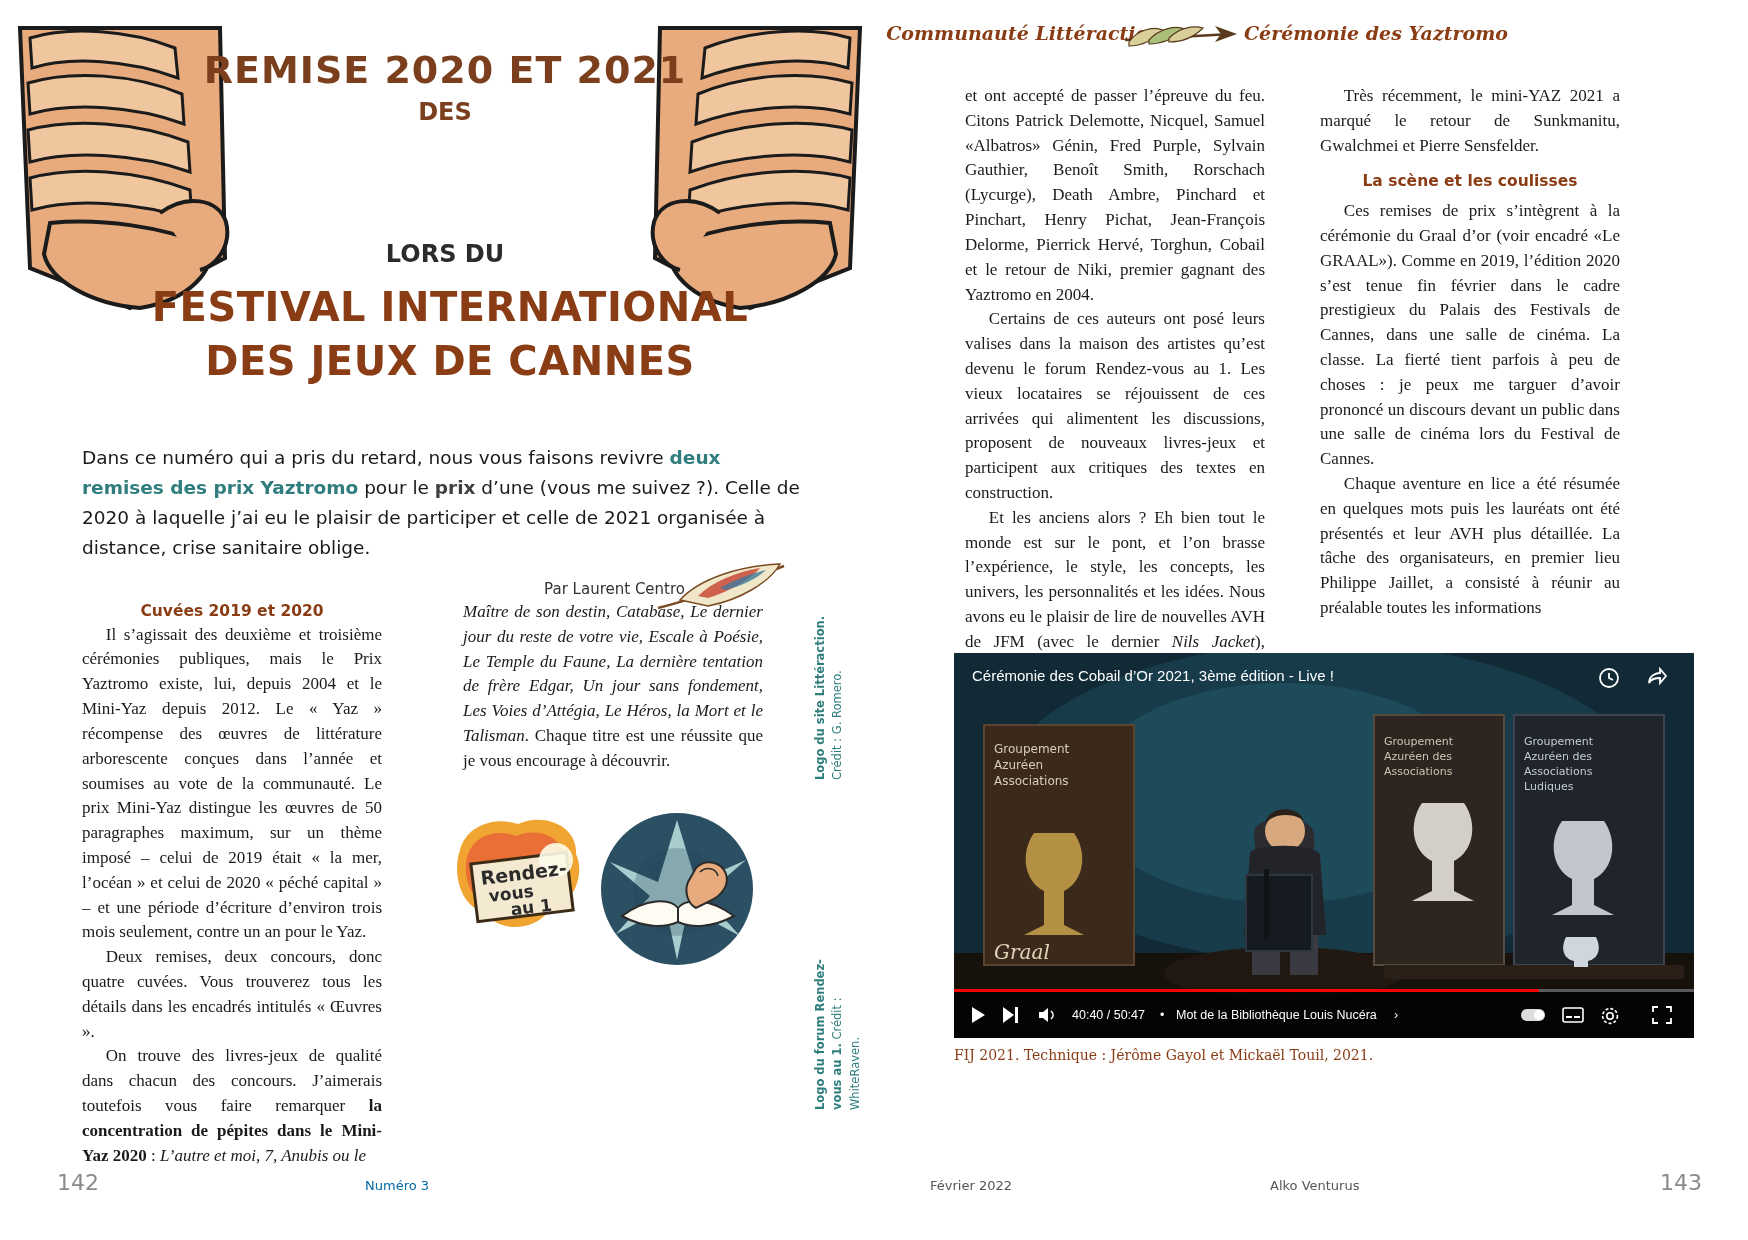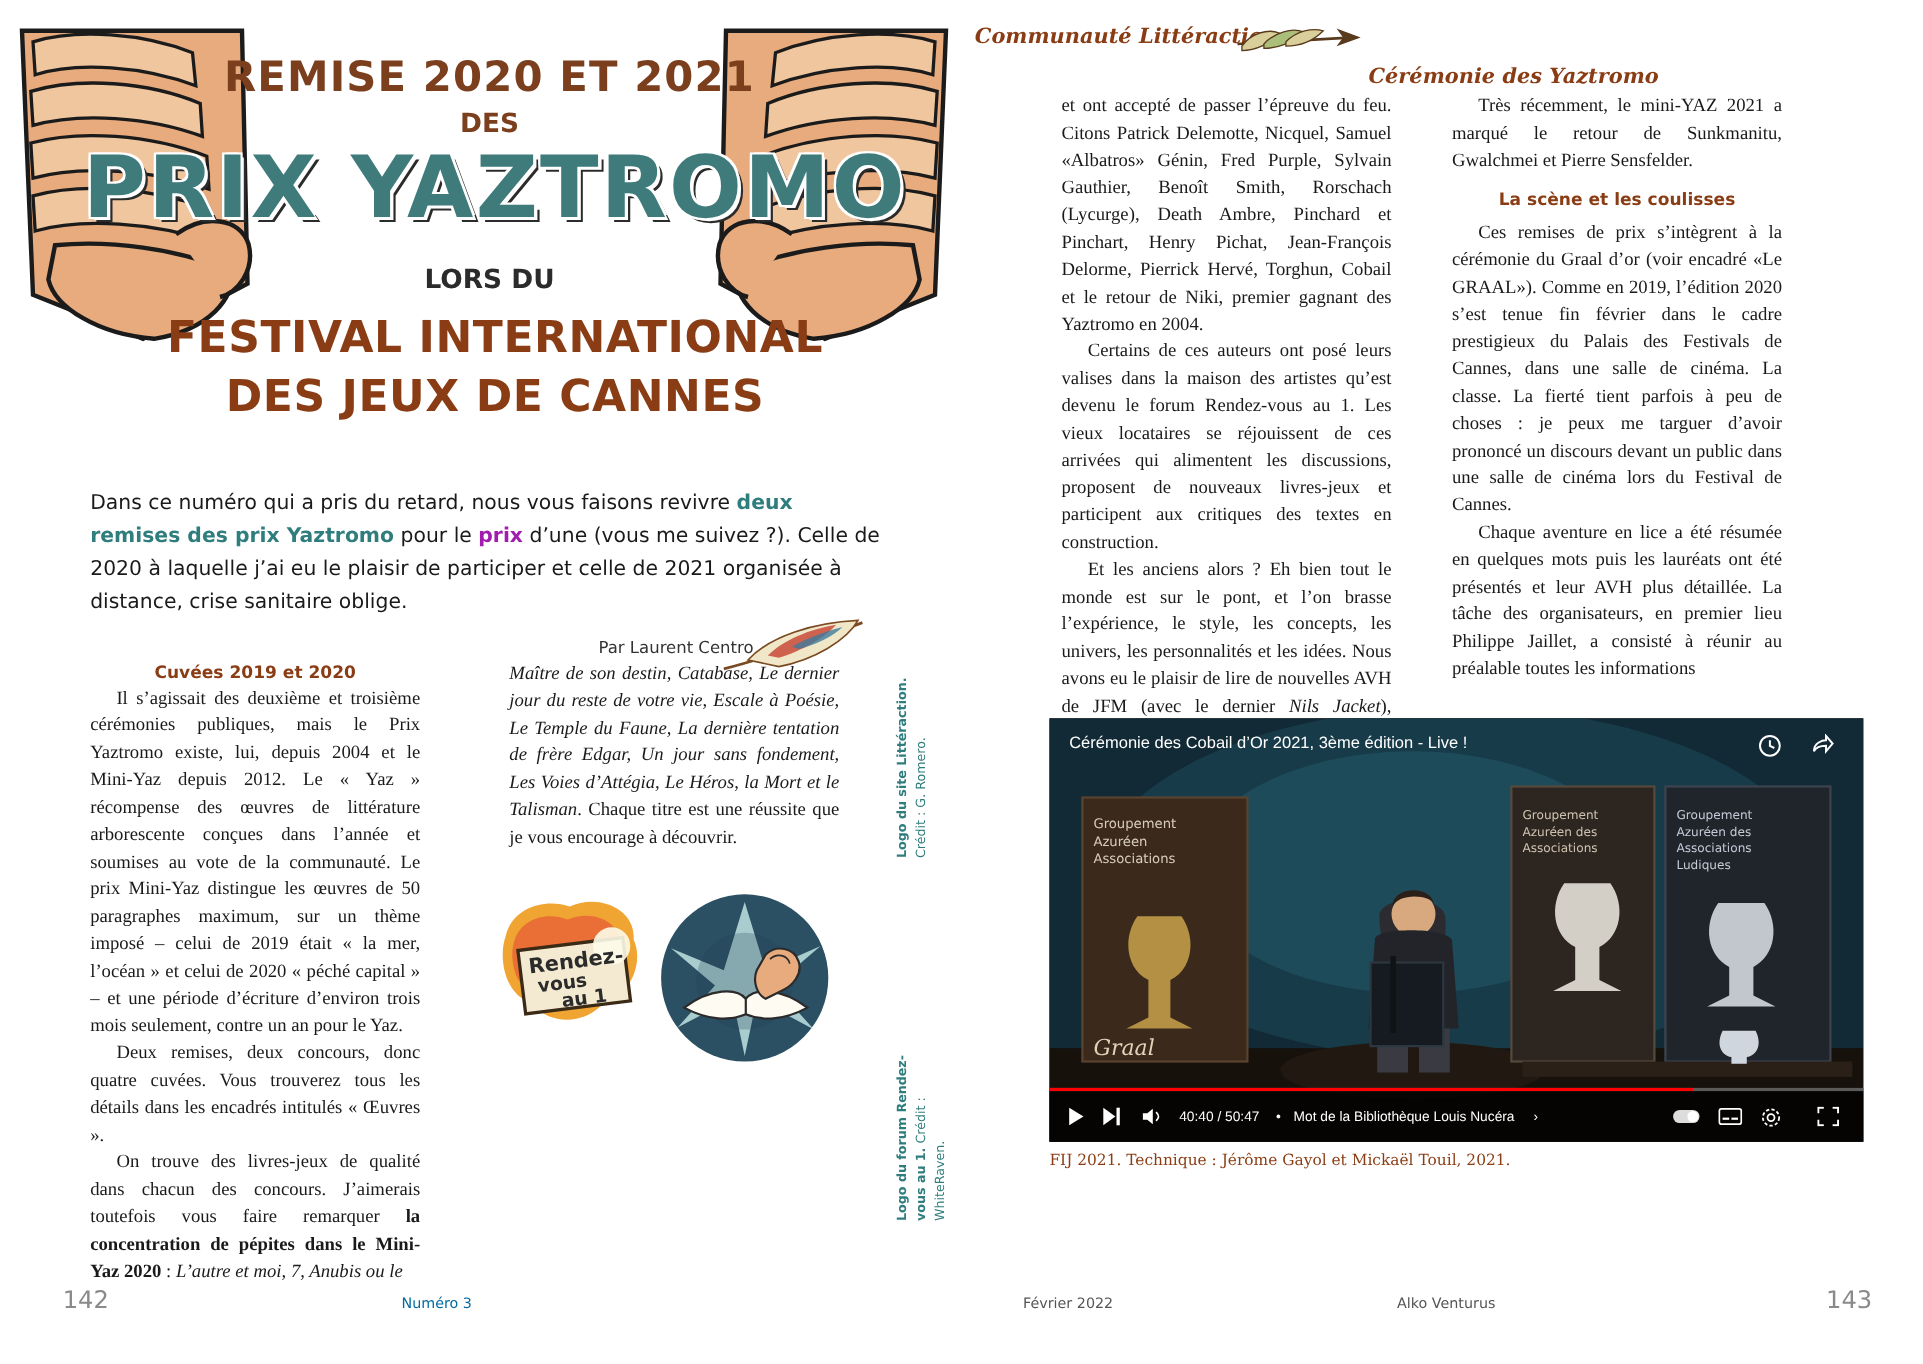--- a/index.html
+++ b/index.html
@@ -52,21 +52,21 @@
     font-family:"DejaVu Sans", sans-serif; font-weight:bold; font-size:40px;
     line-height:1.35; color:#8a3d14; letter-spacing:0.5px;
   }
 
   .chapeau {
     position:absolute; left:82px; top:443px; width:722px;
     font-family:"DejaVu Sans", sans-serif;
     font-size:18.5px; line-height:1.62; color:#1a1a1a;
   }
   .chapeau .teal { color:#2f7d7d; font-weight:bold; }
-  .chapeau .brown { color:#a21caf; font-weight:bold; }
+  .chapeau .brown { color:#404040; font-weight:bold; }
 
   .byline {
     position:absolute; left:470px; top:580px; width:215px; text-align:right;
     font-family:"DejaVu Sans", sans-serif; font-size:15px; color:#333;
   }
   .feather { position:absolute; left:650px; top:560px; }
 
   .subhead {
     font-family:"DejaVu Sans", sans-serif; font-weight:bold; font-size:15.5px;
     color:#8a3d14; text-align:center;
@@ -94,21 +94,21 @@
   
   .runhead { position:absolute; left:0; top:18px; width:874px; height:40px; }
   .runhead .left-t {
     position:absolute; left:-12px; top:4px; width:300px; text-align:right;
     font-family:"DejaVu Serif", serif; font-style:italic; font-weight:bold;
     font-size:19px; color:#8a3d14;
   }
   .runhead .right-t {
     position:absolute; left:370px; top:4px; width:490px; text-align:left;
     font-family:"DejaVu Serif", serif; font-style:italic; font-weight:bold;
-    font-size:19px; color:#8a3d14;margin-top:36px;
+    font-size:19px; color:#8a3d14;
   }
   .arrow { position:absolute; left:245px; top:2px; }
 
   .rsubhead {
     font-family:"DejaVu Sans", sans-serif; font-weight:bold; font-size:15.5px;
     color:#8a3d14; text-align:center; margin:12px 0 6px 0;
   }
 
   
   .video { position:absolute; left:954px; top:653px; width:740px; height:385px; background:#111; }
@@ -162,21 +162,20 @@
           <path d="M18 75 C62 62, 124 66, 172 86 L174 116 C126 98, 62 94, 20 106 Z" fill="#f0c69f" stroke="#1b1b1b" stroke-width="3"></path>
           <path d="M18 122 C62 110, 126 114, 178 134 L180 164 C130 146, 62 142, 20 154 Z" fill="#f0c69f" stroke="#1b1b1b" stroke-width="3"></path>
           <path d="M20 170 C64 158, 126 162, 180 182 L182 212 C130 194, 64 190, 22 202 Z" fill="#f0c69f" stroke="#1b1b1b" stroke-width="3"></path>
           <path d="M40 215 C90 210, 150 218, 200 238 C205 262, 180 292, 130 300 C80 296, 40 272, 34 246 Z" fill="#e8ab7d" stroke="#1b1b1b" stroke-width="4"></path>
           <path d="M150 205 C176 186, 208 190, 216 214 C222 238, 206 258, 190 262" fill="#e8ab7d" stroke="#1b1b1b" stroke-width="4"></path>
         </g>
       </svg>
 
       <div class="title-line1">REMISE 2020 ET 2021</div>
       <div class="title-des">DES</div>
-      <div class="title-prix">PRIX YAZTROMO</div>
       <div class="title-lors">LORS DU</div>
       <div class="title-fest">
         <span>FESTIVAL INTERNATIONAL</span><br>
         <span>DES JEUX DE CANNES</span>
       </div>
     </div>
 
     <div class="chapeau">
       <span>Dans ce numéro qui a pris du retard, nous vous faisons revivre </span><span class="teal">deux remises des prix Yaztromo</span><span> pour le </span><span class="brown">prix</span><span> d’une (vous me suivez ?). Celle de 2020 à laquelle j’ai eu le plaisir de participer et celle de 2021 organisée à distance, crise sanitaire oblige.</span>
     </div>

